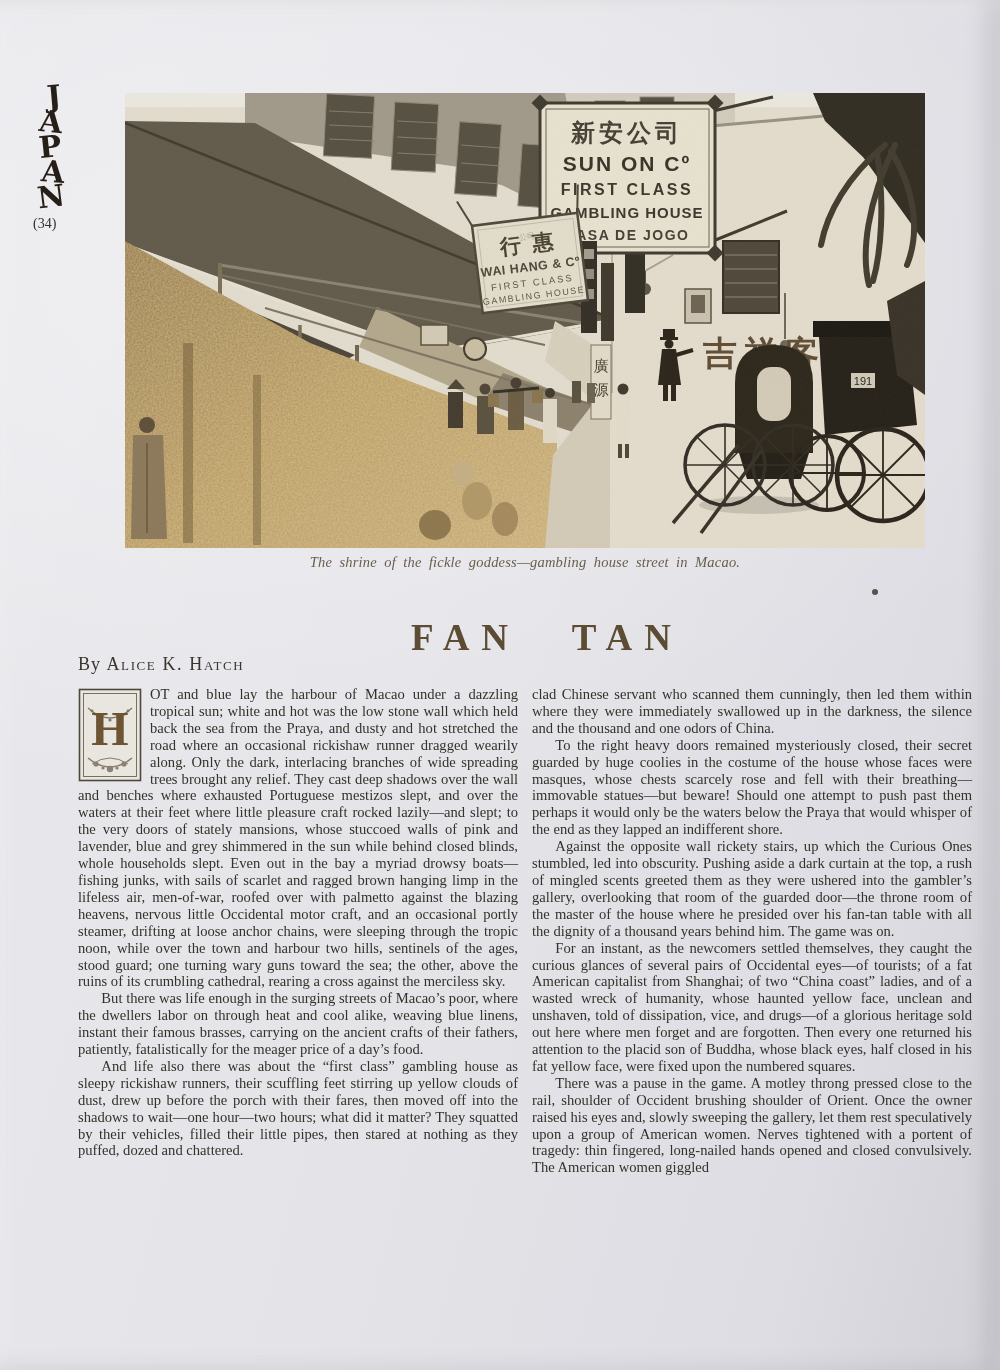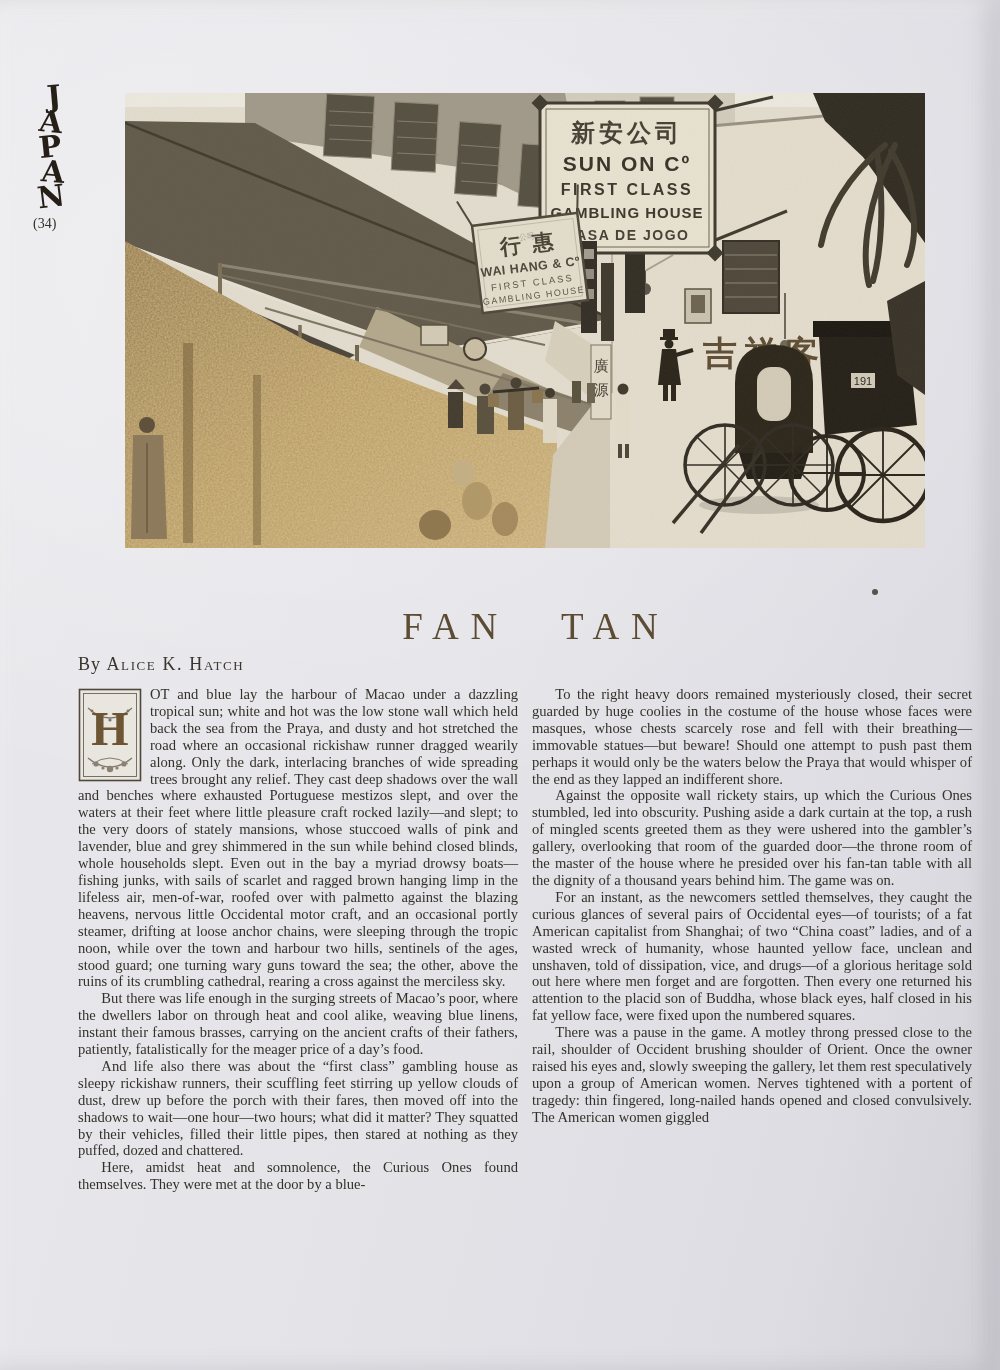--- a/index.html
+++ b/index.html
@@ -28,22 +28,22 @@
   .photo-wrap { position:absolute; left:125px; top:93px; width:800px; height:455px; }
   .photo-wrap svg { display:block; }
 
   .caption {
     position:absolute; left:125px; top:554px; width:800px; text-align:center;
     font-style:italic; font-size:14.5px; color:#675e4e; word-spacing:3.5px; letter-spacing:0.2px;
   }
   .spot { position:absolute; left:872px; top:589px; width:6px; height:6px; border-radius:50%; background:#56524b; }
 
   .title {
-    position:absolute; left:78px; top:600px; width:894px; margin:5px; text-align:center;
-    font-size:37px; font-weight:normal; color:#5c4c33;
+    position:absolute; left:78px; top:600px; width:894px; margin:16px; text-align:center;
+    font-size:37px; font-weight:bold; color:#5c4c33;
     letter-spacing:0.32em; word-spacing:0.85em; text-indent:0.32em;
   }
   .byline { position:absolute; left:78px; top:654px; width:894px; 
     font-size:18px; color:#3a362e; letter-spacing:1px; }
   .byline .sc { font-variant:small-caps; letter-spacing:1.6px; }
 
   .columns { position:absolute; left:78px; top:686px; width:894px; display:flex; gap:14px; }
   .col { width:440px; text-align:justify; font-size:14.6px; line-height:16.9px; color:#34312a; }
   .col p { margin:0; text-indent:1.6em; }
   .col p.cont { text-indent:0; }
@@ -295,20 +295,21 @@
           <path d="M752,60 C760,110 756,160 748,188"></path>
         </g>
         <polygon points="762,208 800,188 800,302 772,282" fill="#332e26"></polygon>
       </g>
 
       <rect x="0" y="0" width="800" height="455" fill="#8a6d3f" opacity="0.05"></rect>
       <rect x="0" y="0" width="800" height="455" filter="url(#photoGrain)"></rect>
     </svg>
   </div>
 
+  <div class="caption">The shrine of the fickle goddess—gambling house street in Macao.</div>
   <div class="spot"></div>
 
   <h1 class="title">FAN TAN</h1>
   <div class="byline"><span>By </span><span class="sc">Alice K. Hatch</span></div>
 
   <div class="columns">
     <div class="col">
       <p class="cont">
         <span class="dropcap">
           <svg width="64" height="94" viewBox="0 0 64 94">
@@ -330,23 +331,23 @@
                 <circle cx="46" cy="76" r="2.6"></circle>
               <circle cx="25" cy="80" r="1.6"></circle>
                 <circle cx="39" cy="80" r="1.6"></circle>
             </g>
             <text x="32" y="57" text-anchor="middle" font-size="48" font-weight="bold" fill="#6d5534" font-family="'Liberation Serif', serif">H</text>
           </svg>
         </span><span>OT and blue lay the harbour of Macao under a dazzling tropical sun; white and hot was the low stone wall which held back the sea from the Praya, and dusty and hot stretched the road where an occasional rickishaw runner dragged wearily along. Only the dark, interlacing branches of wide spreading trees brought any relief.  They cast deep shadows over the wall and benches where exhausted Portuguese mestizos slept, and over the waters at their feet where little pleasure craft rocked lazily—and slept; to the very doors of stately mansions, whose stuccoed walls of pink and lavender, blue and grey shimmered in the sun while behind closed blinds, whole households slept. Even out in the bay a myriad drowsy boats—fishing junks, with sails of scarlet and ragged brown hanging limp in the lifeless air, men-of-war, roofed over with palmetto against the blazing heavens, nervous little Occidental motor craft, and an occasional portly steamer, drifting at loose anchor chains, were sleeping through the tropic noon, while over the town and harbour two hills, sentinels of the ages, stood guard; one turning wary guns toward the sea; the other, above the ruins of its crumbling cathedral, rearing a cross against the merciless sky.</span>
       </p>
       <p>But there was life enough in the surging streets of Macao’s poor, where the dwellers labor on through heat and cool alike, weaving blue linens, instant their famous brasses, carrying on the ancient crafts of their fathers, patiently, fatalistically for the meager price of a day’s food.</p>
       <p>And life also there was about the “first class” gambling house as sleepy rickishaw runners, their scuffling feet stirring up yellow clouds of dust, drew up before the porch with their fares, then moved off into the shadows to wait—one hour—two hours; what did it matter?  They squatted by their vehicles, filled their little pipes, then stared at nothing as they puffed, dozed and chattered.</p>
-      <p>Here, amidst heat and somnolence, the Curious Ones found themselves.  They were met at the door by a blue-</p>
     </div>
     <div class="col">
+      <p class="cont">clad Chinese servant who scanned them cunningly, then led them within where they were immediately swallowed up in the darkness, the silence and the thousand and one odors of China.</p>
       <p>To the right heavy doors remained mysteriously closed, their secret guarded by huge coolies in the costume of the house whose faces were masques, whose chests scarcely rose and fell with their breathing—immovable statues—but beware!  Should one attempt to push past them perhaps it would only be the waters below the Praya that would whisper of the end as they lapped an indifferent shore.</p>
       <p>Against the opposite wall rickety stairs, up which the Curious Ones stumbled, led into obscurity.  Pushing aside a dark curtain at the top, a rush of mingled scents greeted them as they were ushered into the gambler’s gallery, overlooking that room of the guarded door—the throne room of the master of the house where he presided over his fan-tan table with all the dignity of a thousand years behind him.  The game was on.</p>
       <p>For an instant, as the newcomers settled themselves, they caught the curious glances of several pairs of Occidental eyes—of tourists; of a fat American capitalist from Shanghai; of two “China coast” ladies, and of a wasted wreck of humanity, whose haunted yellow face, unclean and unshaven, told of dissipation, vice, and drugs—of a glorious heritage sold out here where men forget and are forgotten.  Then every one returned his attention to the placid son of Buddha, whose black eyes, half closed in his fat yellow face, were fixed upon the numbered squares.</p>
       <p>There was a pause in the game.  A motley throng pressed close to the rail, shoulder of Occident brushing shoulder of Orient.  Once the owner raised his eyes and, slowly sweeping the gallery, let them rest speculatively upon a group of American women.  Nerves tightened with a portent of tragedy: thin fingered, long-nailed hands opened and closed convulsively.  The American women giggled</p>
     </div>
   </div>
 
 </div>
 
 </body></html>

